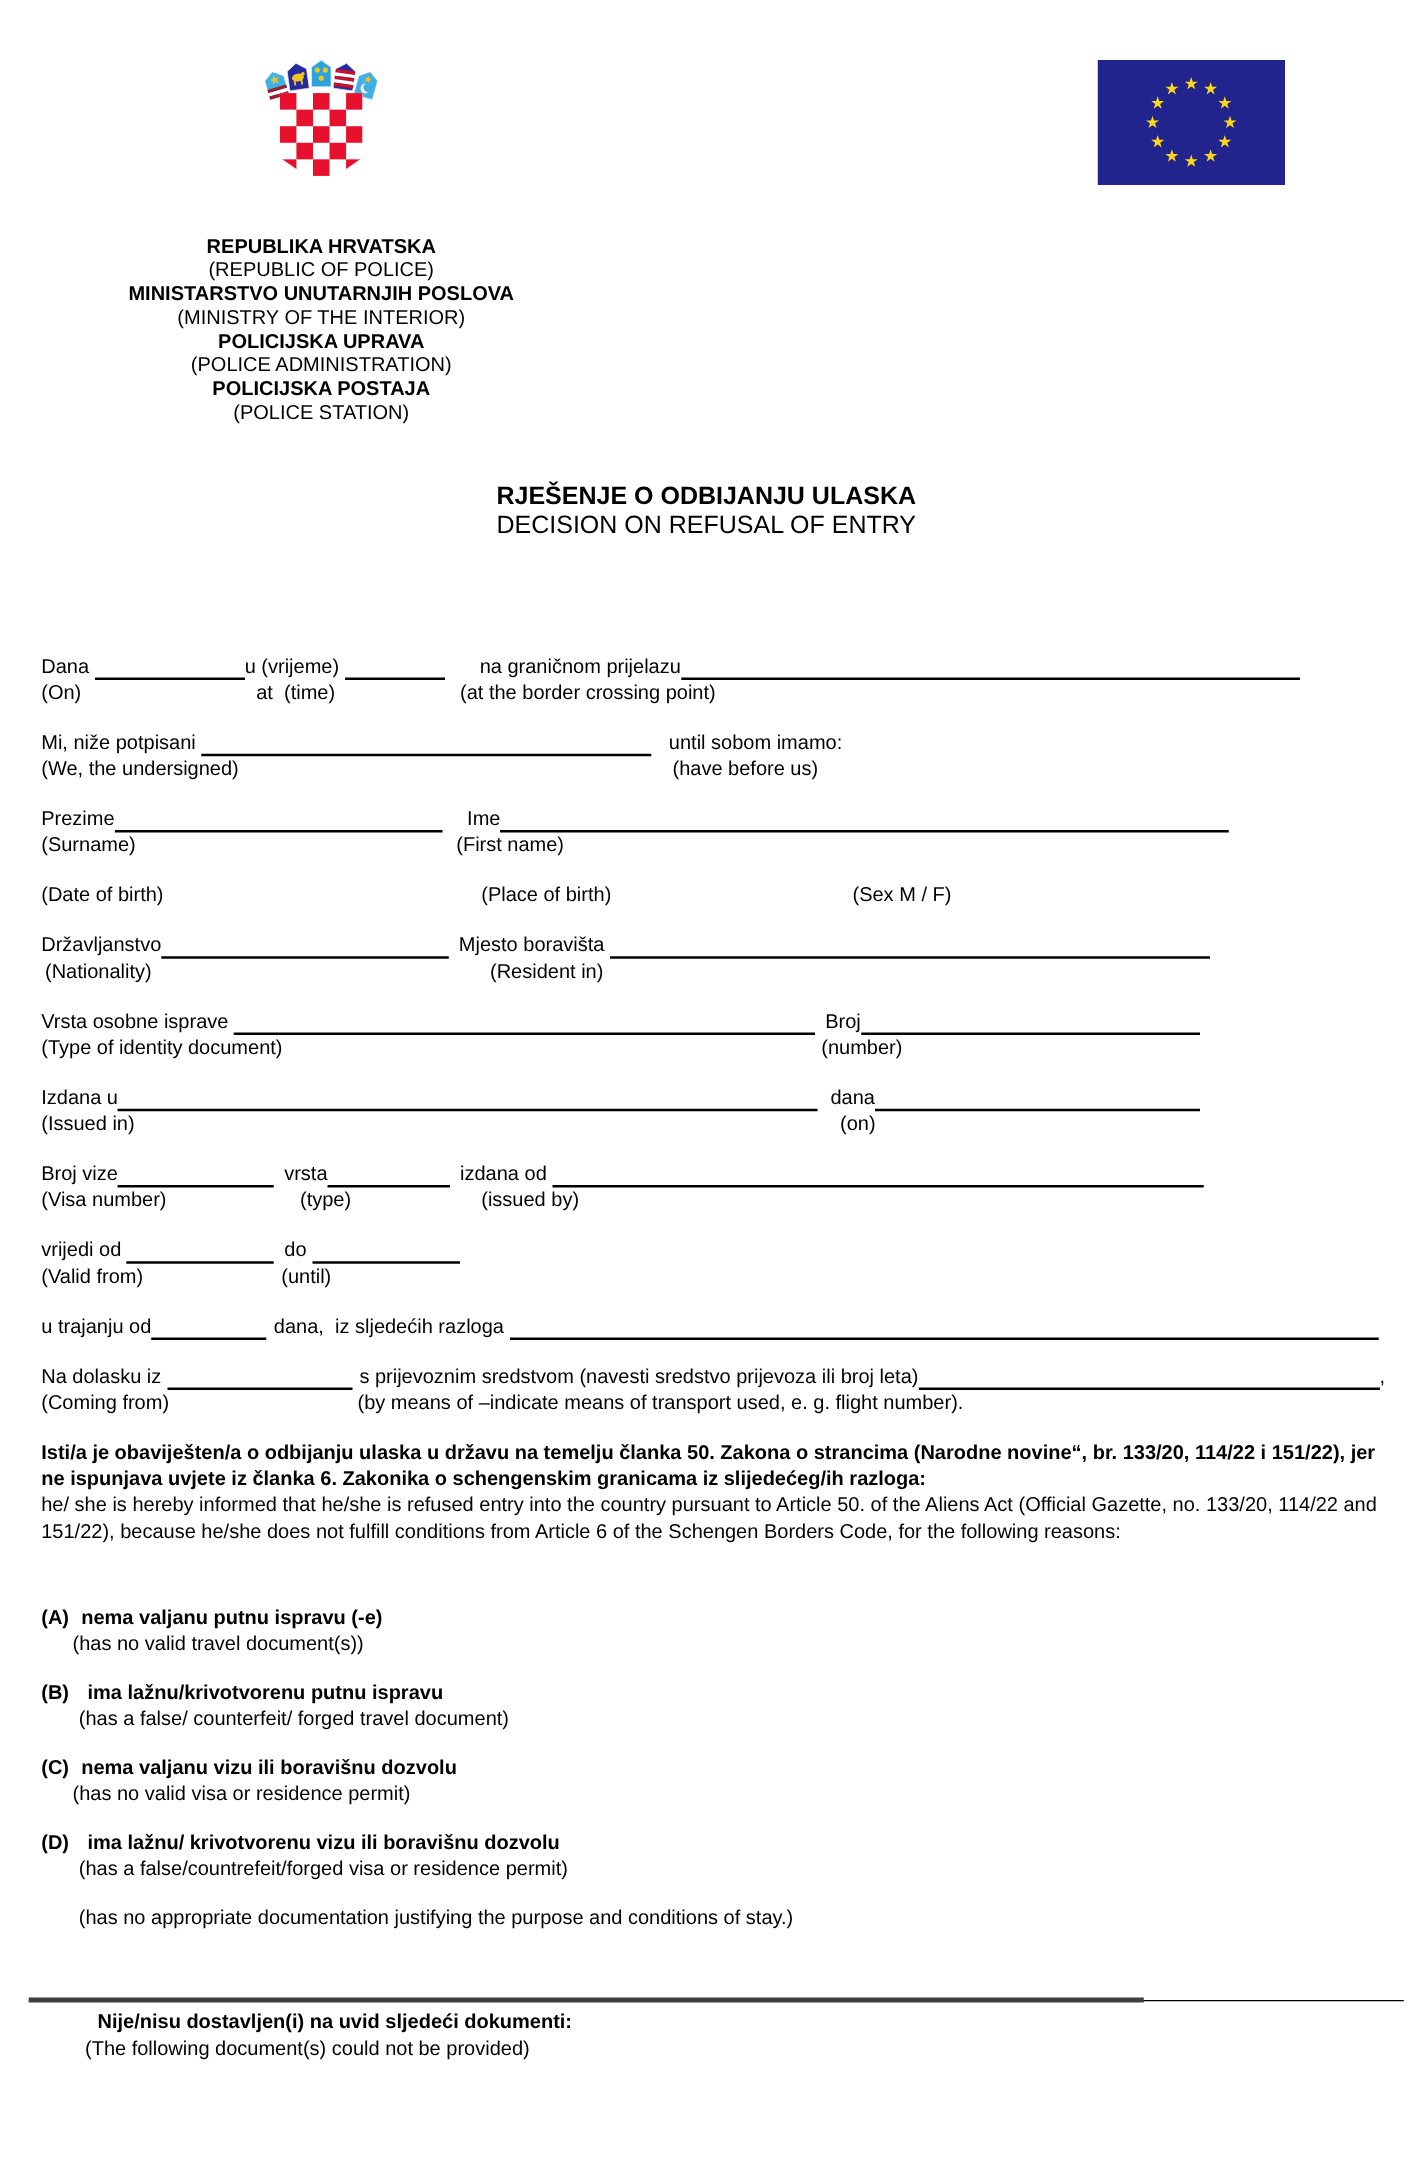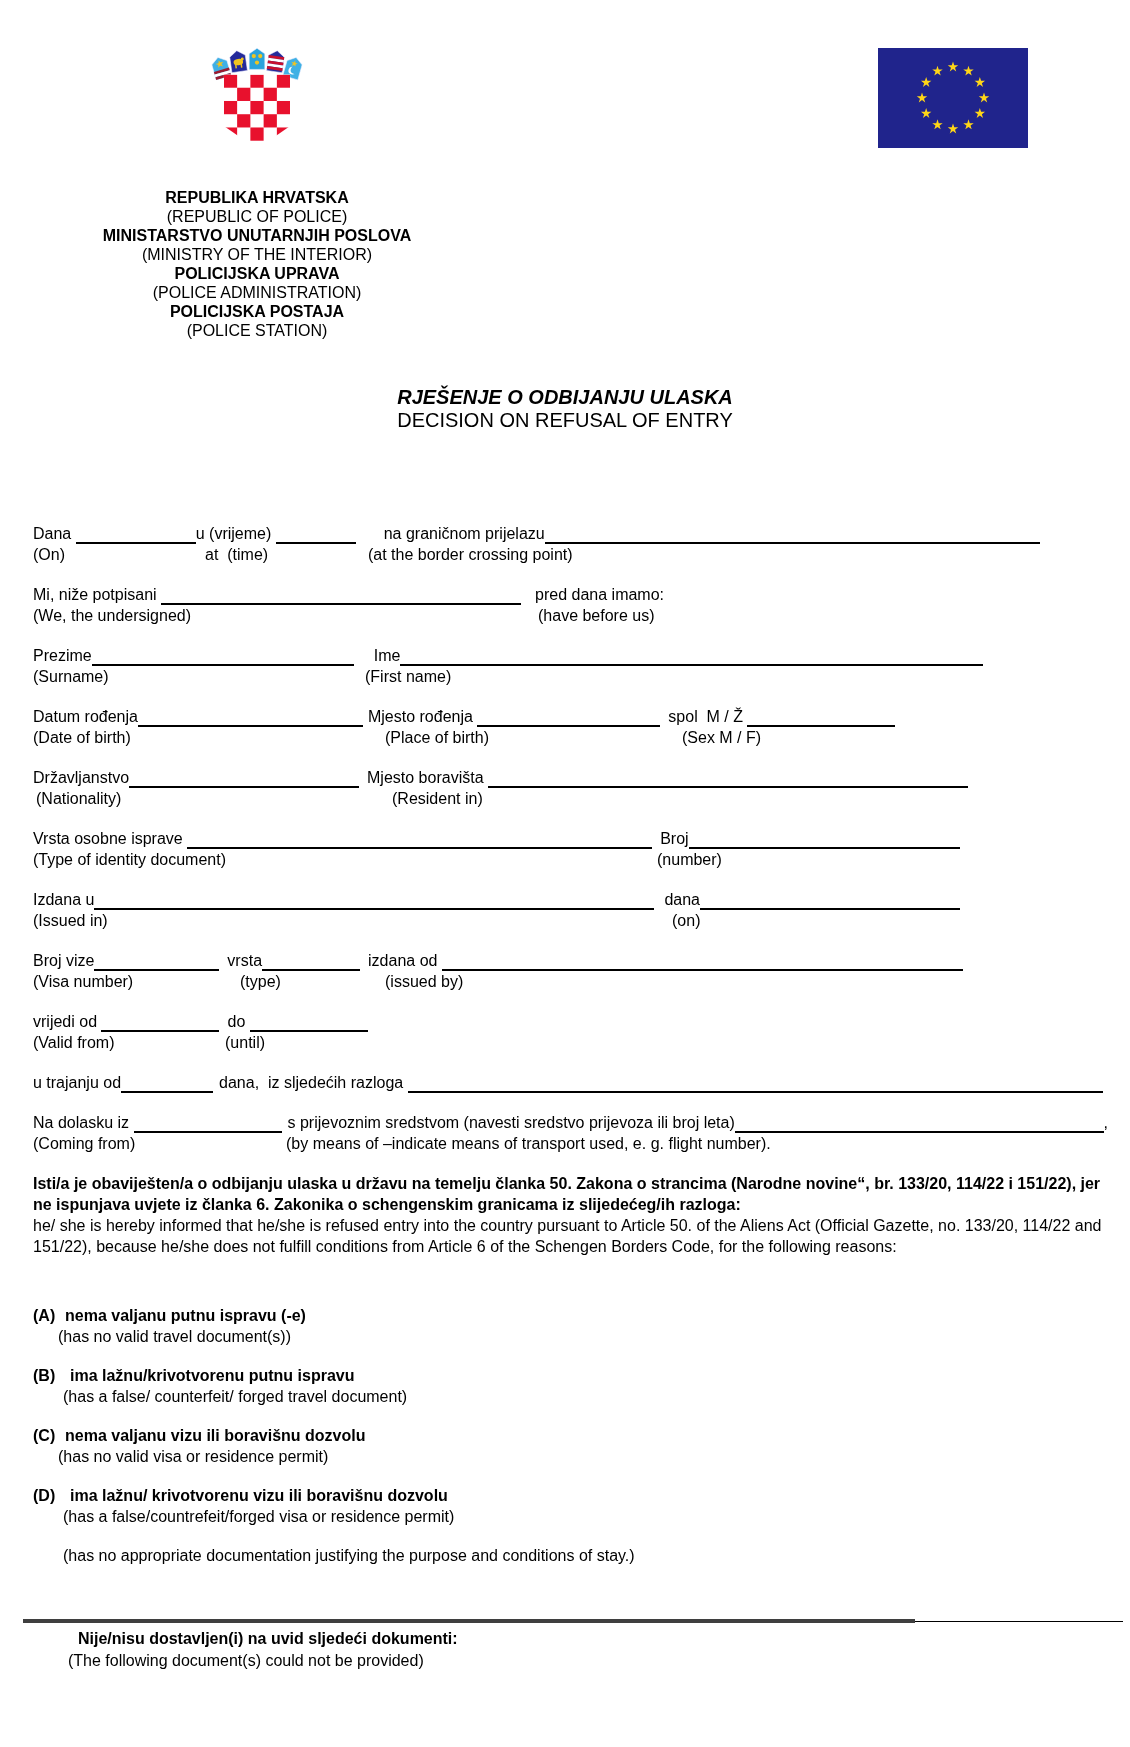--- a/index.html
+++ b/index.html
@@ -8,21 +8,21 @@
     font-family:"Liberation Sans","DejaVu Sans",sans-serif;
     font-size:16px;color:#000;overflow:hidden;
   }
   
   .org-block{position:absolute;left:27px;top:46px;width:460px;text-align:center;}
   .coa{display:block;margin:0 auto;width:92px;height:114px;}
   .org-lines{margin-top:28px;line-height:19px;}
   .org-hr{font-weight:bold;}
   .eu-flag{position:absolute;left:878px;top:48px;width:150px;height:100px;display:block;}
   .title-block{position:absolute;top:386px;left:0;width:1130px;text-align:center;line-height:23px;}
-  .title-hr{font-weight:bold;font-size:20px;font-style:italic;}
+  .title-hr{font-weight:bold;font-size:20px;}
   .title-en{font-size:20px;}
   
   .content{position:absolute;top:523px;left:33px;width:1075px;}
   .row{margin-bottom:19px;}
   .fline{display:flex;align-items:flex-end;line-height:21px;height:21px;}
   .lbl{font-weight:normal;white-space:pre;flex:0 0 auto;text-align:right;}
   .blank{border-bottom:2px solid #000;height:18px;flex:0 0 auto;}
   .blank.grow{flex:1 1 auto;}
   .tline{position:relative;height:21px;line-height:21px;}
   .tline span{position:absolute;top:0;white-space:pre;}
@@ -157,21 +157,21 @@
         <span style="left:0">(On)</span>
         <span style="left:172px">at  (time)</span>
         <span style="left:335px">(at the border crossing point)</span>
       </div>
     </div>
 
     <div class="row">
       <div class="fline">
         <span class="lbl">Mi, niže potpisani </span>
         <span class="blank" style="width:360px"></span>
-        <span class="lbl" style="padding-left:14px">pred dana imamo:</span>
+        <span class="lbl" style="padding-left:14px">until sobom imamo:</span>
       </div>
       <div class="tline">
         <span style="left:0">(We, the undersigned)</span>
         <span style="left:505px">(have before us)</span>
       </div>
     </div>
 
     <div class="row">
       <div class="fline">
         <span class="lbl">Prezime</span>
@@ -179,28 +179,20 @@
         <span class="lbl" style="padding-left:20px">Ime</span>
         <span class="blank grow" style="margin-right:125px"></span>
       </div>
       <div class="tline">
         <span style="left:0">(Surname)</span>
         <span style="left:332px">(First name)</span>
       </div>
     </div>
 
     <div class="row">
-      <div class="fline">
-        <span class="lbl">Datum rođenja</span>
-        <span class="blank" style="width:225px"></span>
-        <span class="lbl" style="padding-left:5px">Mjesto rođenja </span>
-        <span class="blank" style="width:183px"></span>
-        <span class="lbl" style="padding-left:8px">spol  M / Ž </span>
-        <span class="blank" style="width:148px"></span>
-      </div>
       <div class="tline">
         <span style="left:0">(Date of birth)</span>
         <span style="left:352px">(Place of birth)</span>
         <span style="left:649px">(Sex M / F)</span>
       </div>
     </div>
 
     <div class="row">
       <div class="fline">
         <span class="lbl">Državljanstvo</span>

